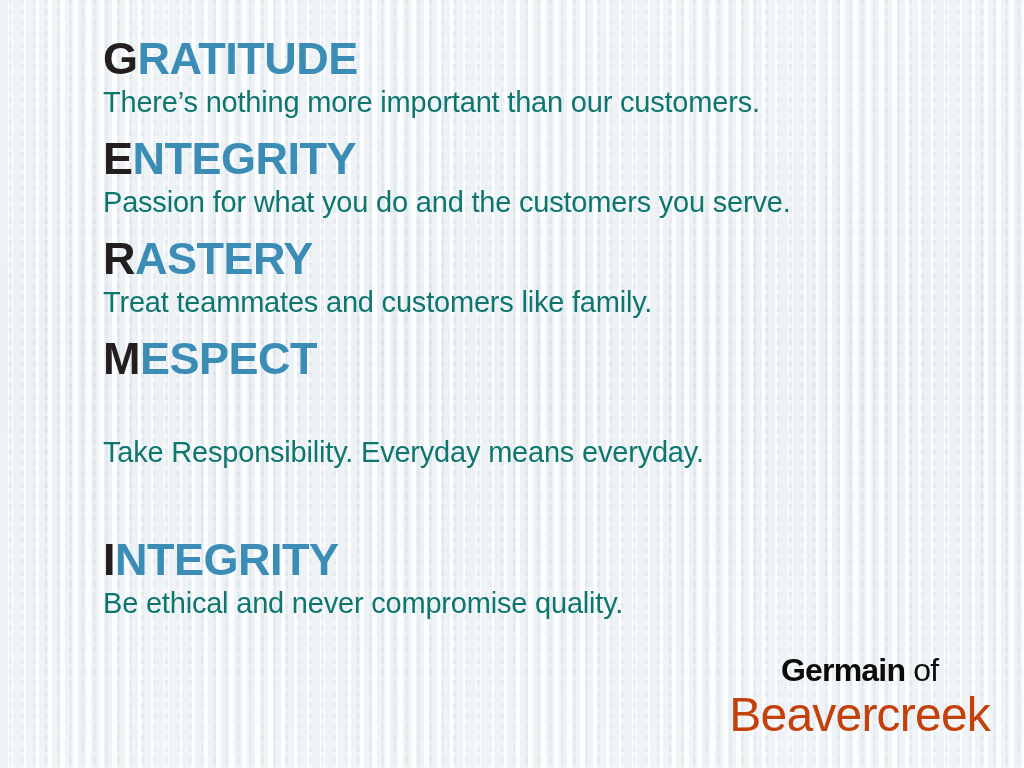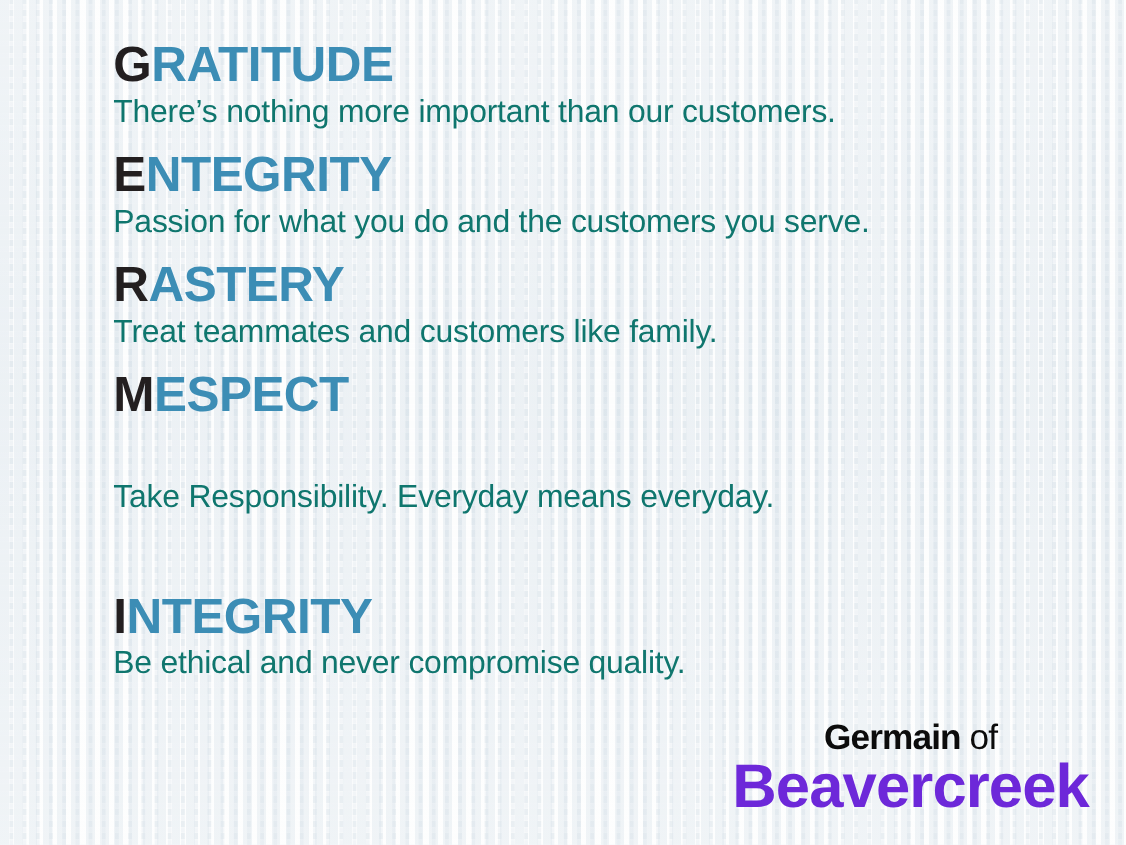--- a/index.html
+++ b/index.html
@@ -120,24 +120,24 @@
     color: #0c0c0c;
     white-space: nowrap;
     letter-spacing: -0.8px;
     text-align: center;
   }
   #logo-line1 .brand-bold { font-weight: bold; }
   #logo-line1 .brand-light { font-weight: normal; }
 
   #logo-line2 {
     font-family: "Liberation Sans", sans-serif;
-    font-weight: bold;
-    font-size: 56px;
+    font-weight: normal;
+    font-size: 48px;
     line-height: 46px;
-    color: #6d28d9;
+    color: #c2410c;
     white-space: nowrap;
     letter-spacing: -0.8px;
   }
 </style>
 </head>
 <body>
 
 <div id="pattern-bg"></div>
 <div id="bg-wash"></div>
 

